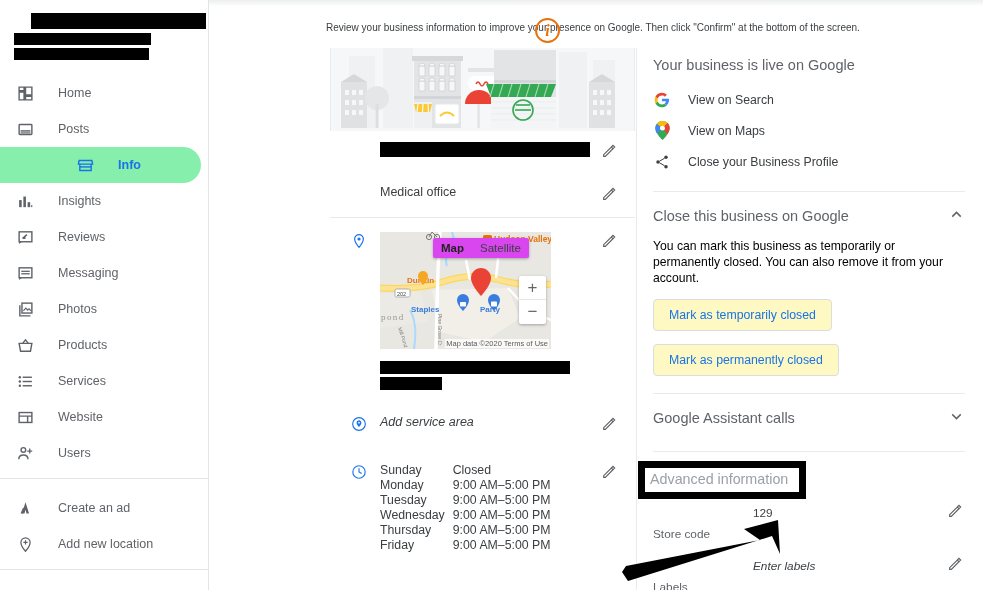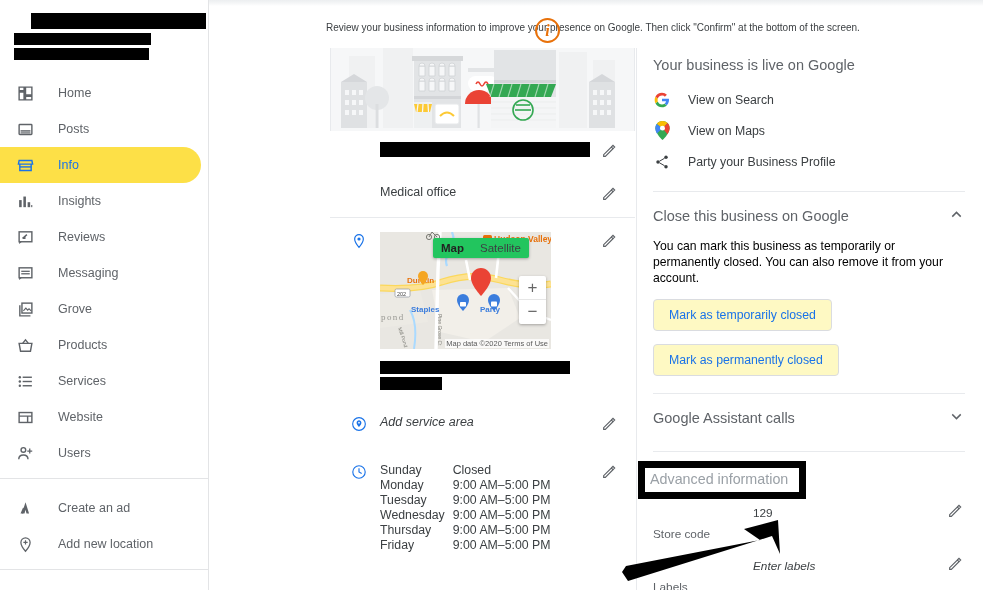--- a/index.html
+++ b/index.html
@@ -48,26 +48,27 @@
     white-space: nowrap;
   }
   .navitem .ico {
     width: 20px; height: 20px;
     display: flex; align-items: center; justify-content: center;
     margin-right: 23px;
     flex: 0 0 20px;
   }
   .navitem .ico svg { display: block; }
   .navitem.active {
-    background: #fde047;
+    background: #86efac;
     color: #1a73e8;
     border-top-right-radius: 18px;
     border-bottom-right-radius: 18px;
     margin-right: 7px;
-    font-weight: 400;
+    font-weight: 700;
+    justify-content: center;
   }
   .navitem.active .ico svg { fill: #1a73e8; stroke: #1a73e8; }
   .navsep { height: 1px; background: #e3e4e6; margin: 7px 0; }
   .navgap { height: 4px; }
 
   
   .banner {
     position: absolute; top: 6px; left: 210px; right: 0; height: 42px;
     display: flex; align-items: center;
     padding-left: 116px;
@@ -133,21 +134,21 @@
   .hours td.day { width: 65px; padding-right: 8px; }
 
   
   .mapwrap {
     position: relative; width: 171px; height: 117px;
     background: #e8e6e1; overflow: hidden;
   }
   .mapwrap svg.mapbase { position: absolute; top: 0; left: 0; }
   .maptoggle {
     position: absolute; top: 6px; left: 53px;
-    display: flex; background: #22c55e;
+    display: flex; background: #d946ef;
     box-shadow: 0 1px 3px rgba(0,0,0,.3);
     border-radius: 2px;
     overflow: hidden;
     z-index: 4;
   }
   .maptoggle div {
     padding: 4px 8px; font-size: 11.5px; color: #3c4043; cursor: pointer;
   }
   .maptoggle div.sel { font-weight: 700; color: #222; }
   .mapzoom {
@@ -309,21 +310,21 @@
       </div>
 
       <div class="navitem">
         <span class="ico">
           <svg width="17" height="17" viewBox="0 0 24 24">
               <rect x="7" y="3" width="14" height="14" fill="none" stroke="#5f6368" stroke-width="2"></rect>
               <path d="M9 14l3.5-4 2.5 3 2-2 3 3" fill="none" stroke="#5f6368" stroke-width="1.6"></path>
               <path d="M4 6v15h15" fill="none" stroke="#5f6368" stroke-width="2"></path>
             </svg>
         </span>
-        <span>Grove</span>
+        <span>Photos</span>
       </div>
 
       <div class="navitem">
         <span class="ico">
           <svg width="17" height="17" viewBox="0 0 24 24">
               <path d="M8 9l4-5 4 5" fill="none" stroke="#5f6368" stroke-width="2"></path>
               <path d="M3 9h18l-2 11H5L3 9z" fill="none" stroke="#5f6368" stroke-width="2"></path>
             </svg>
         </span>
         <span>Products</span>
@@ -719,21 +720,21 @@
 
     <div class="rp-link">
       <span class="li">
         <svg width="16" height="16" viewBox="0 0 24 24" fill="#3c4043">
             <circle cx="18" cy="5" r="2.6"></circle>
             <circle cx="6" cy="12" r="2.6"></circle>
             <circle cx="18" cy="19" r="2.6"></circle>
             <path d="M8.2 10.8l7.6-4.4M8.2 13.2l7.6 4.4" stroke="#3c4043" stroke-width="1.5"></path>
           </svg>
       </span>
-      <span>Party your Business Profile</span>
+      <span>Close your Business Profile</span>
     </div>
 
     <div class="rp-div"></div>
 
     <div class="rp-head">
       <span>Close this business on Google</span>
       <span>
         <svg width="17" height="17" viewBox="0 0 24 24" fill="none" stroke="#5f6368" stroke-width="2">
             <path d="M6 15l6-6 6 6"></path>
           </svg>

